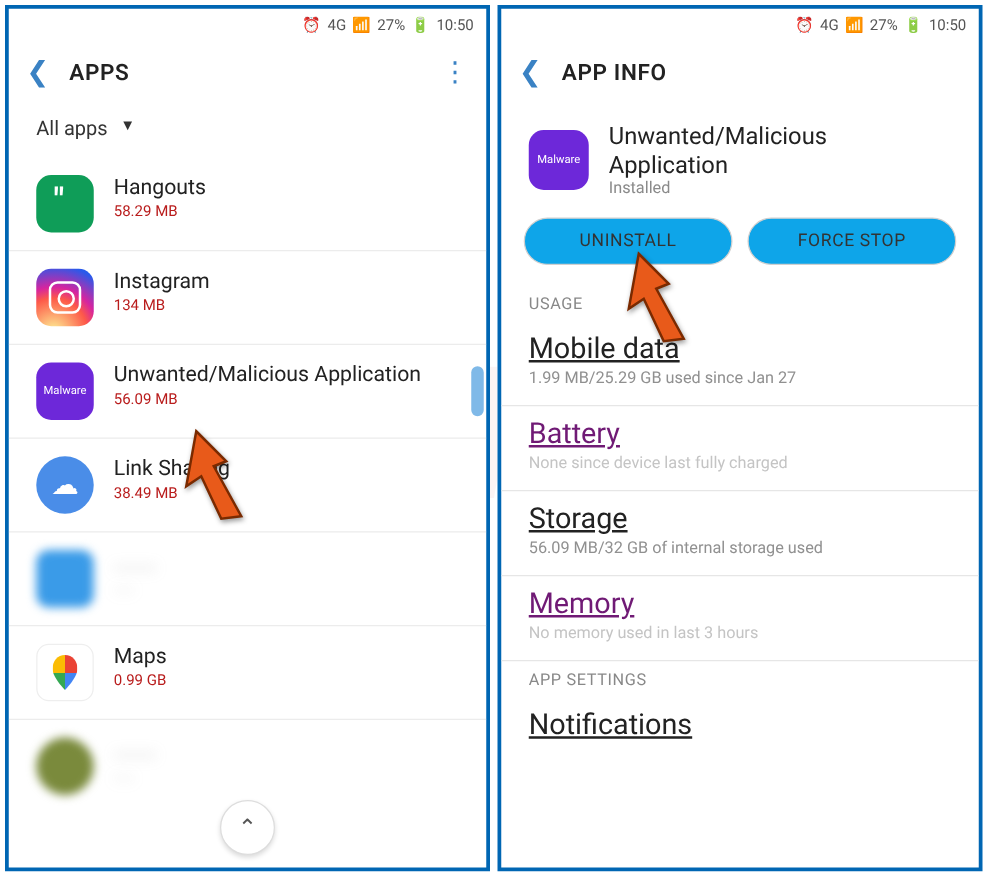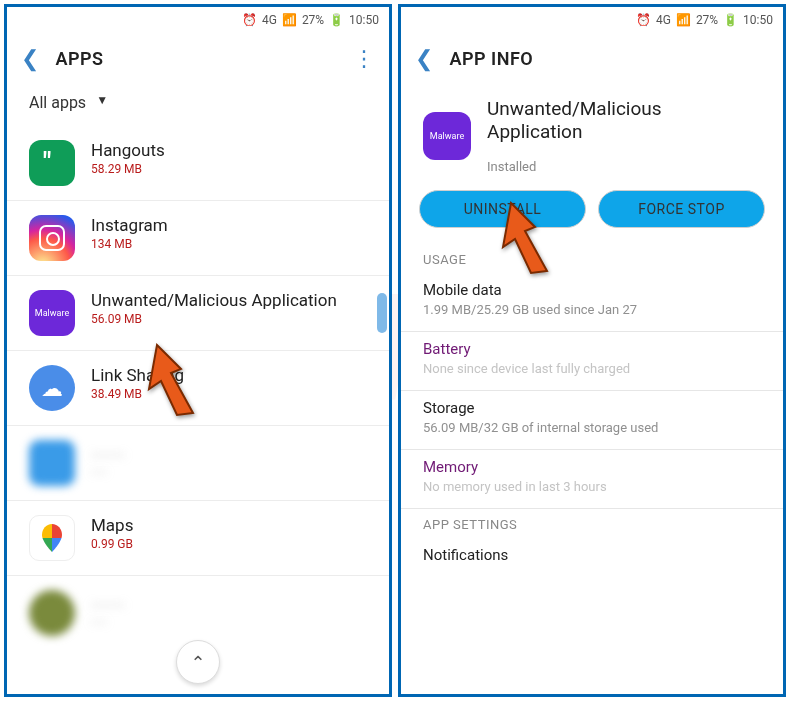--- a/index.html
+++ b/index.html
@@ -93,41 +93,41 @@
     font-size:18px; color:#555;
   }
 
   
   .info-head {
     display:flex; align-items:center; gap:16px;
     padding: 14px 22px 10px;
   }
   .info-head .app-icon { width:48px; height:48px; border-radius:12px; }
   .info-title { font-size:19px; color:#222; }
-  .info-status { font-size:13px; color:#8a8a8a;margin-top:16px; }
+  .info-status { font-size:13px; color:#8a8a8a; }
 
   .btn-row {
     display:flex; gap:12px; padding: 6px 18px 16px;
   }
   .pill-btn {
     flex:1; text-align:center;
     border:1px solid #cfcfcf; border-radius:22px;
     padding:10px 6px; font-size:14px; letter-spacing:0.5px;
     color:#333; background:#0ea5e9;
   }
 
   .section-label {
     font-size:13px; color:#888; letter-spacing:0.5px;
     padding: 8px 22px 6px;
   }
   .info-block {
     padding: 8px 22px 14px;
     border-bottom: 1px solid #e6e6e6;
   }
-  .info-block .k { font-size:15px; color:#222; margin-bottom:3px; }
+  .info-block .k { font-size:23px; color:#222; margin-bottom:3px;text-decoration:underline; }
   .info-block .v { font-size:13px; color:#909090; }
   .info-block.dim .k { color:#701a75; }
   .info-block.dim .v { color:#c4c4c4; }
 
   
   .arrow-ptr {
     position:absolute; width:64px; height:80px;
     pointer-events:none;
     z-index:50;
   }

